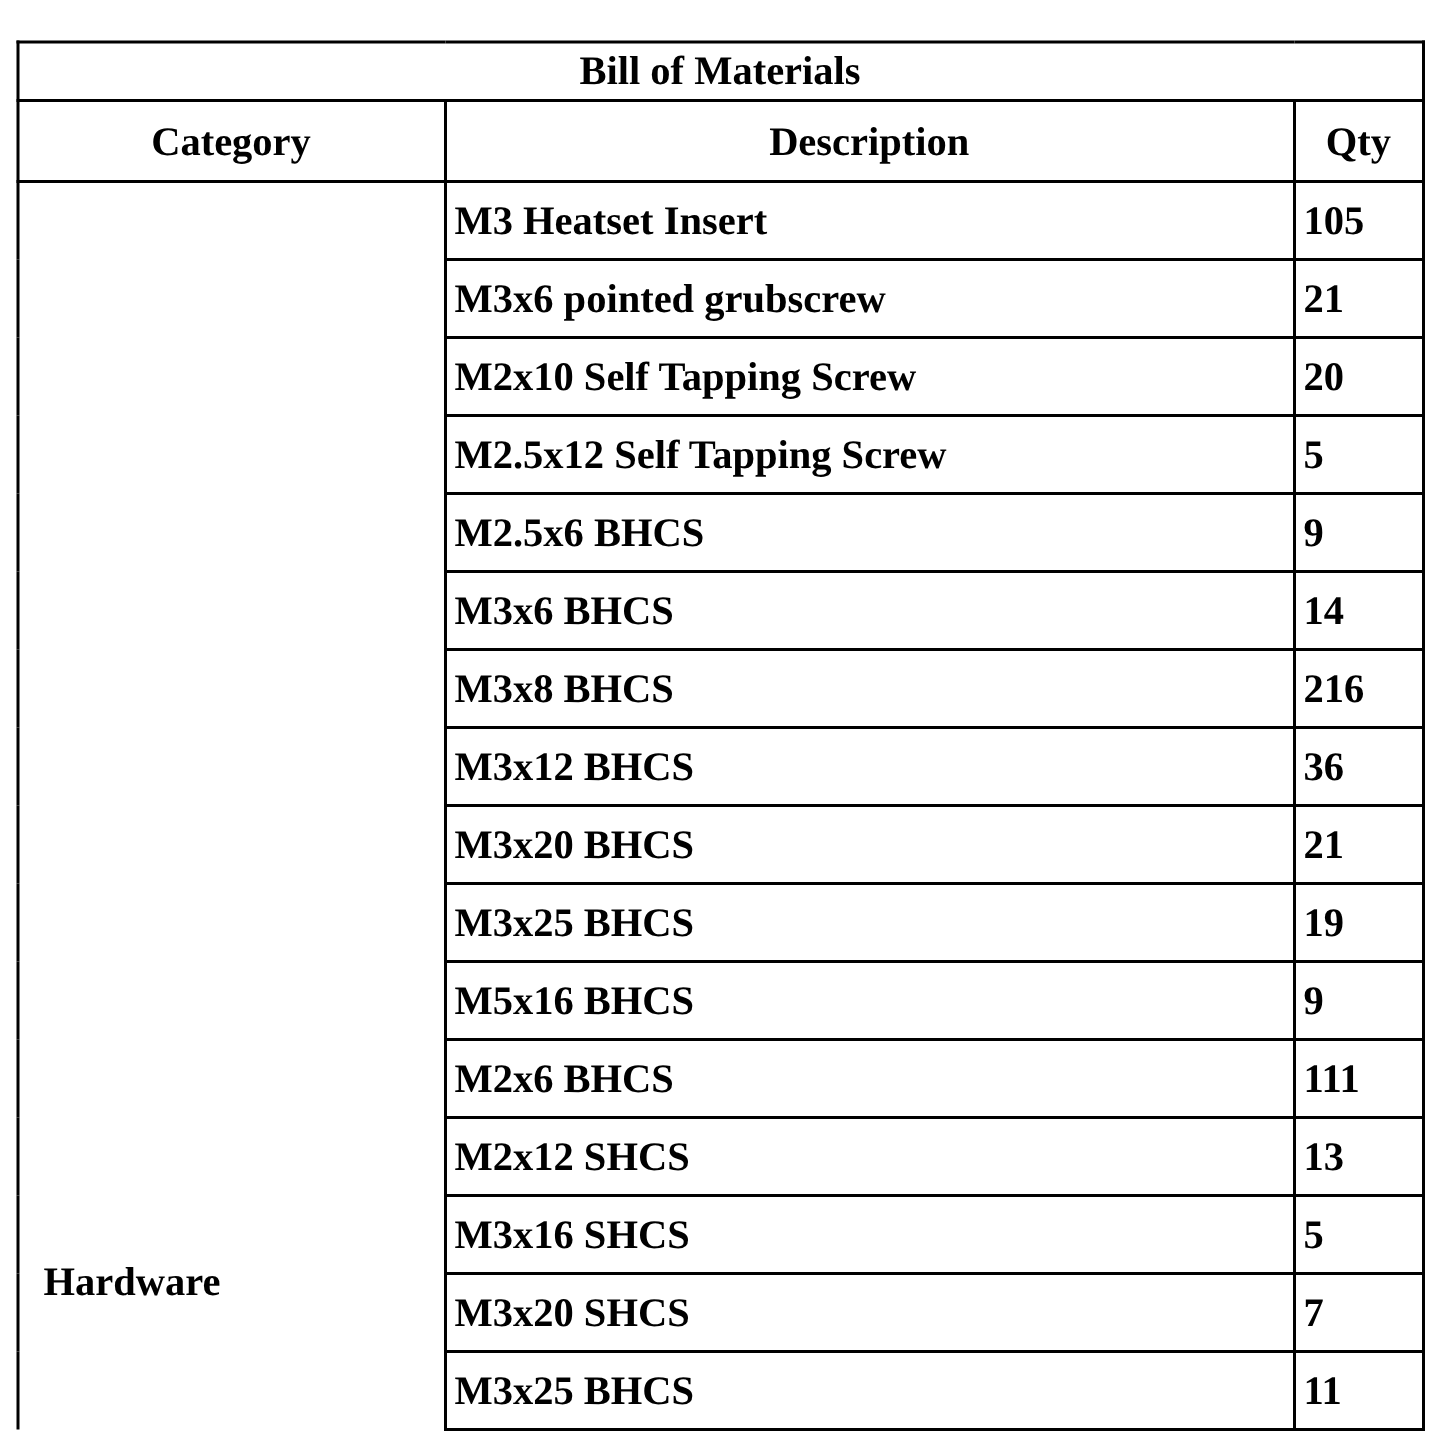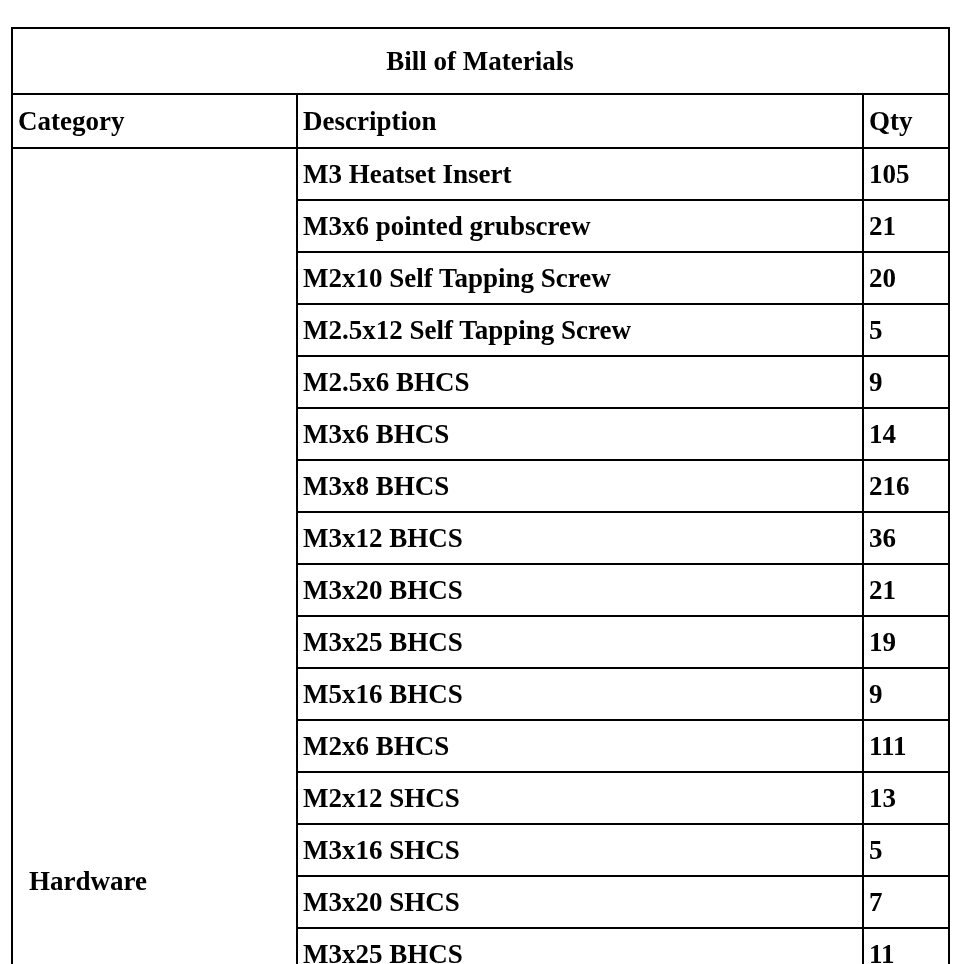--- a/index.html
+++ b/index.html
@@ -25,29 +25,29 @@
     background: #ffffff;
     font-size: 27px;
     color: #000000;
   }
   .bom-table td {
     border: 2px solid #000000;
     padding: 0 6px 0 5px;
     overflow: hidden;
     white-space: nowrap;
   }
-  tr.title-row { height: 66px; }
+  tr.title-row { height: 39px; }
   tr.title-row td {
     text-align: center;
     font-weight: bold;
     vertical-align: middle;
   }
   tr.header-row { height: 54px; }
   tr.header-row td {
-    text-align: left;
+    text-align: center;
     font-weight: bold;
     vertical-align: middle;
   }
   tr.data-row { height: 52px; }
   tr.data-row td {
     vertical-align: middle;
     text-align: left;
     font-weight: bold;
   }
   td.cat-cell {

